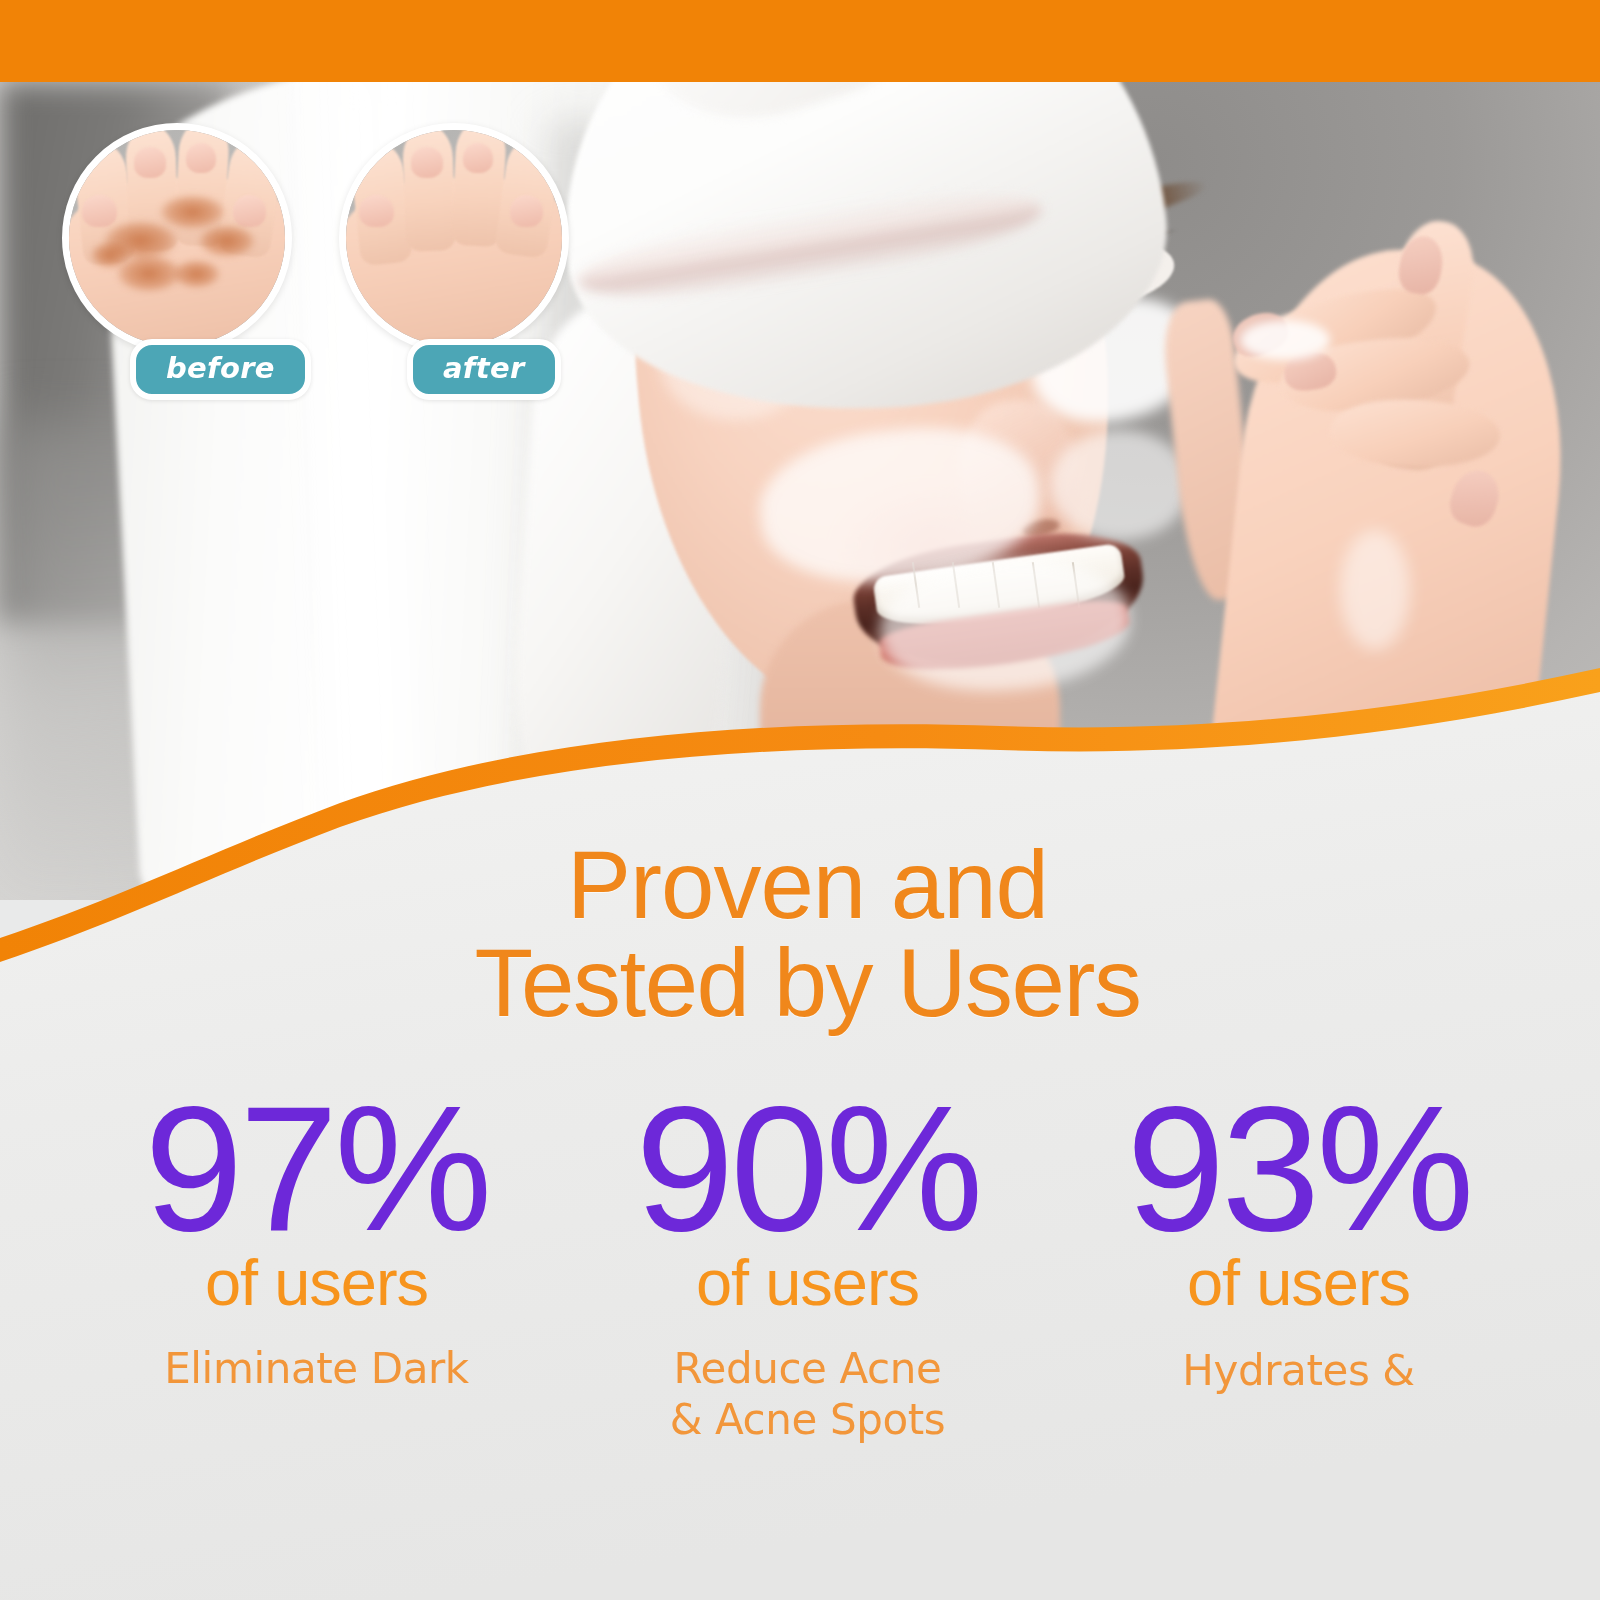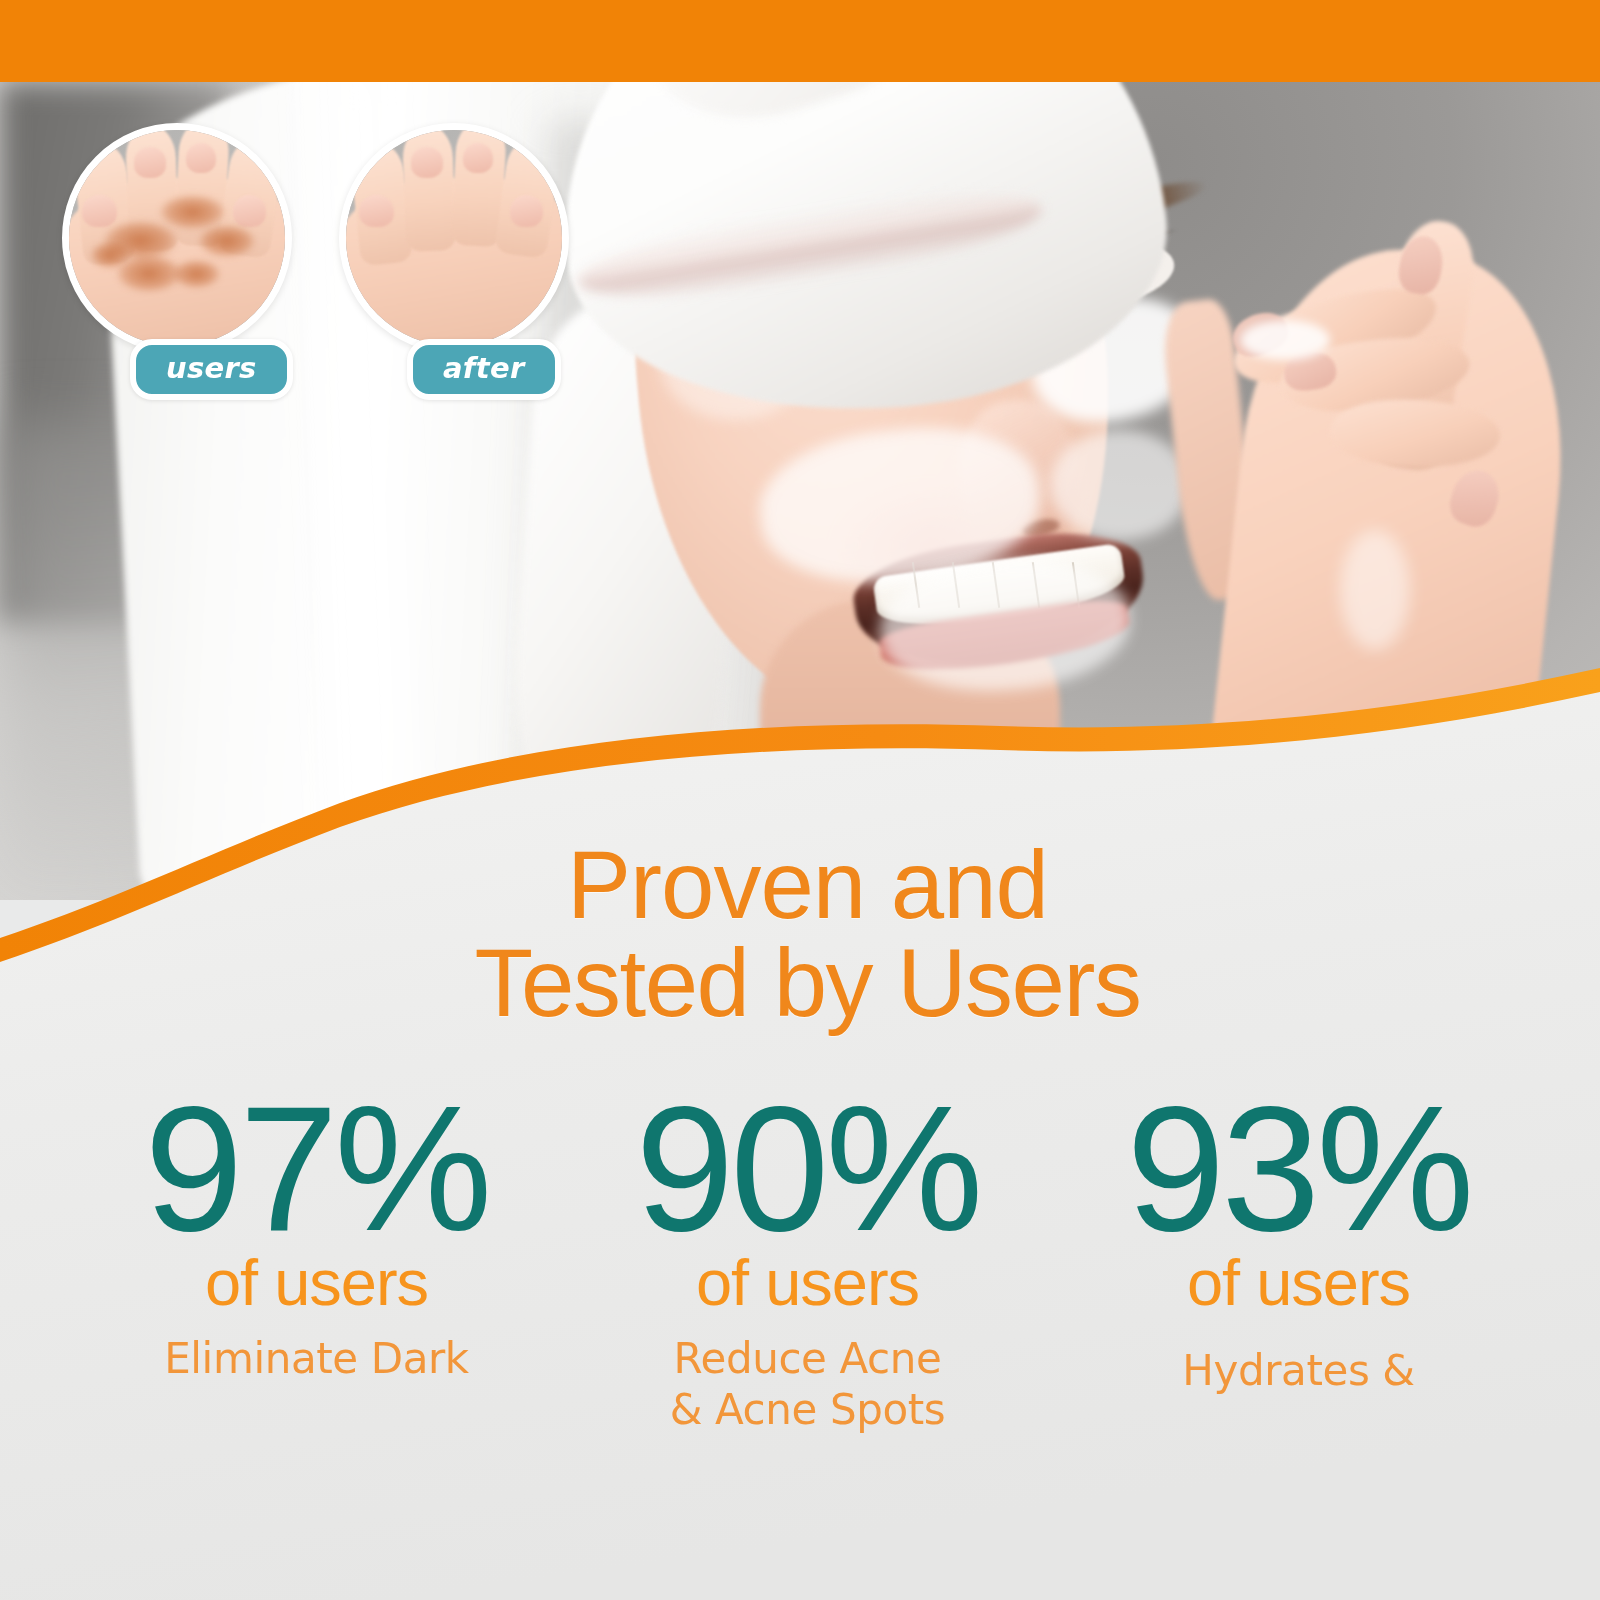--- a/index.html
+++ b/index.html
@@ -292,21 +292,21 @@
   #headline .hl-line { display:block; }
   #headline .hl-line:nth-child(2){ letter-spacing:-1.5px; }
 
   #stats {
     display:flex;
     margin-top:52px;
     padding:0 56px;
   }
   .stat { flex:1 1 0; text-align:center; }
   .stat-pct {
-    color:#0f766e;
+    color:#6d28d9;
     font-family:"Liberation Sans", sans-serif;
     font-weight:400;
     font-size:178px;
     line-height:.96;
     letter-spacing:-4px;
   }
   .stat-of {
     color:#F7941D;
     font-family:"Liberation Sans", sans-serif;
     font-weight:400;
@@ -314,21 +314,21 @@
     line-height:1.05;
     margin-top:-6px;
     letter-spacing:-1px;
   }
   .stat-desc {
     color:#F2963A;
     font-family:"DejaVu Sans", sans-serif;
     font-weight:400;
     font-size:42px;
     line-height:1.22;
-    margin-top:16px;
+    margin-top:26px;
     letter-spacing:-.4px;
   }
   .stat-desc .l2 { display:block; }
   .stat:nth-child(3) .stat-desc { margin-top:28px; }
 </style>
 </head>
 <body>
 
 <div id="stage">
 
@@ -425,21 +425,21 @@
         <div class="ba-fing" style="left:27%; top:-2%; width:23%; height:58%; transform:rotate(-2deg);"></div>
         <div class="ba-fing" style="left:50%; top:-4%; width:23%; height:58%; transform:rotate(3deg);"></div>
         <div class="ba-fing" style="left:72%; top:4%;  width:24%; height:54%; transform:rotate(8deg);"></div>
         <div class="ba-nail" style="left:6%;  top:30%; width:16%; height:15%;"></div>
         <div class="ba-nail" style="left:30%; top:8%;  width:15%; height:14%;"></div>
         <div class="ba-nail" style="left:54%; top:6%;  width:14%; height:14%;"></div>
         <div class="ba-nail" style="left:76%; top:30%; width:15%; height:15%;"></div>
       </div>
     </div>
 
-    <div class="ba-label" style="left:68px; top:216px;">users</div>
+    <div class="ba-label" style="left:68px; top:216px;">before</div>
     <div class="ba-label" style="left:345px; top:216px;">after</div>
   </div>
 
   <div id="wave-wrap">
     <svg width="1600" height="980" viewBox="0 0 1600 980" xmlns="http://www.w3.org/2000/svg">
       <defs>
         <linearGradient id="panelGrad" x1="0" y1="0" x2="0.25" y2="1">
           <stop offset="0%" stop-color="#f3f3f2"></stop>
           <stop offset="45%" stop-color="#ececeb"></stop>
           <stop offset="100%" stop-color="#e6e6e5"></stop>

